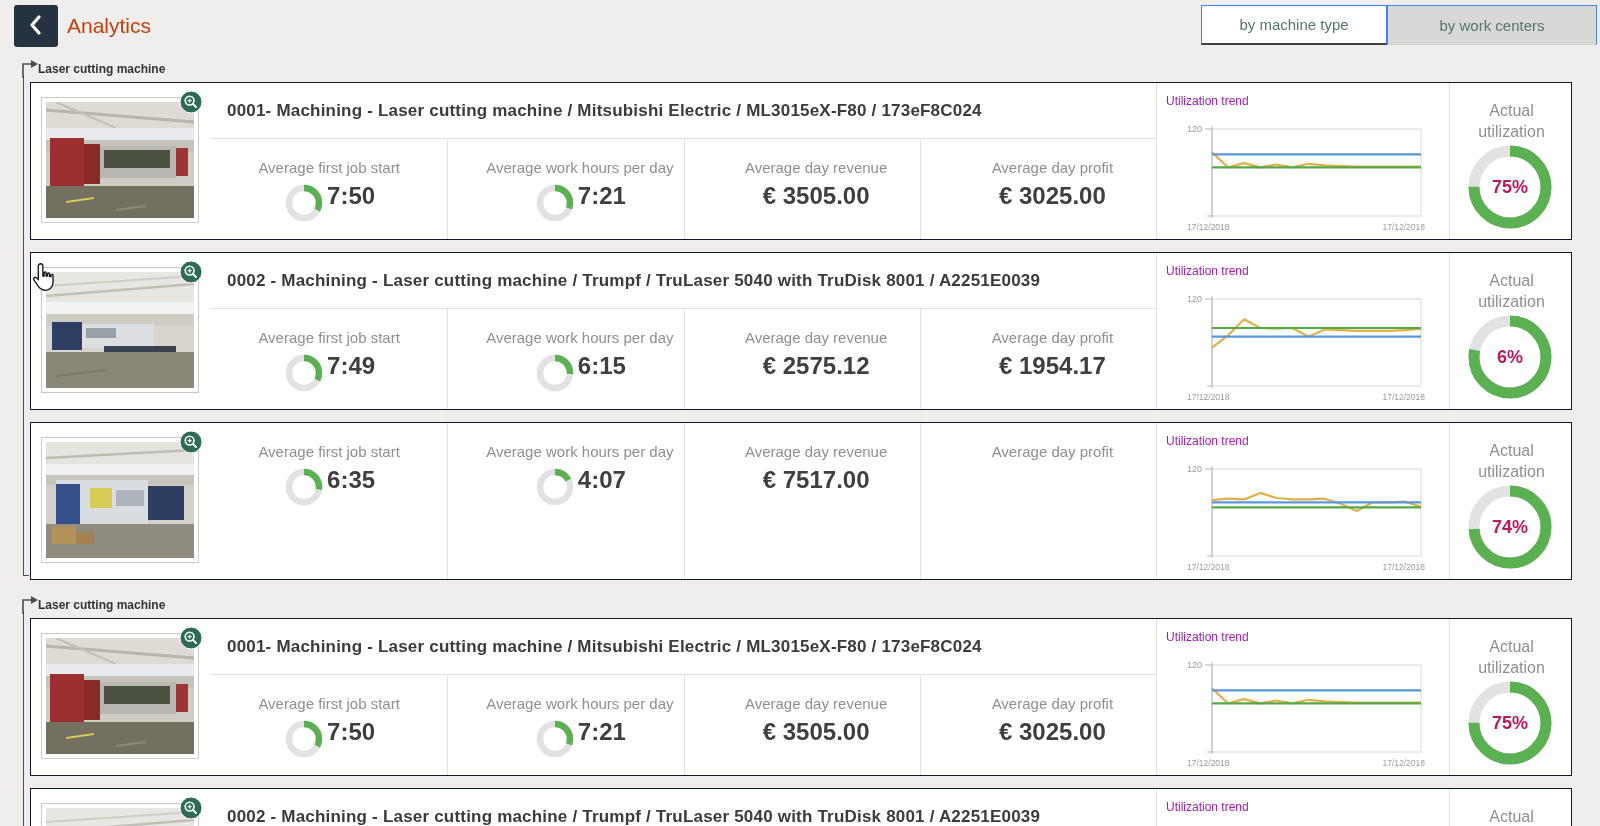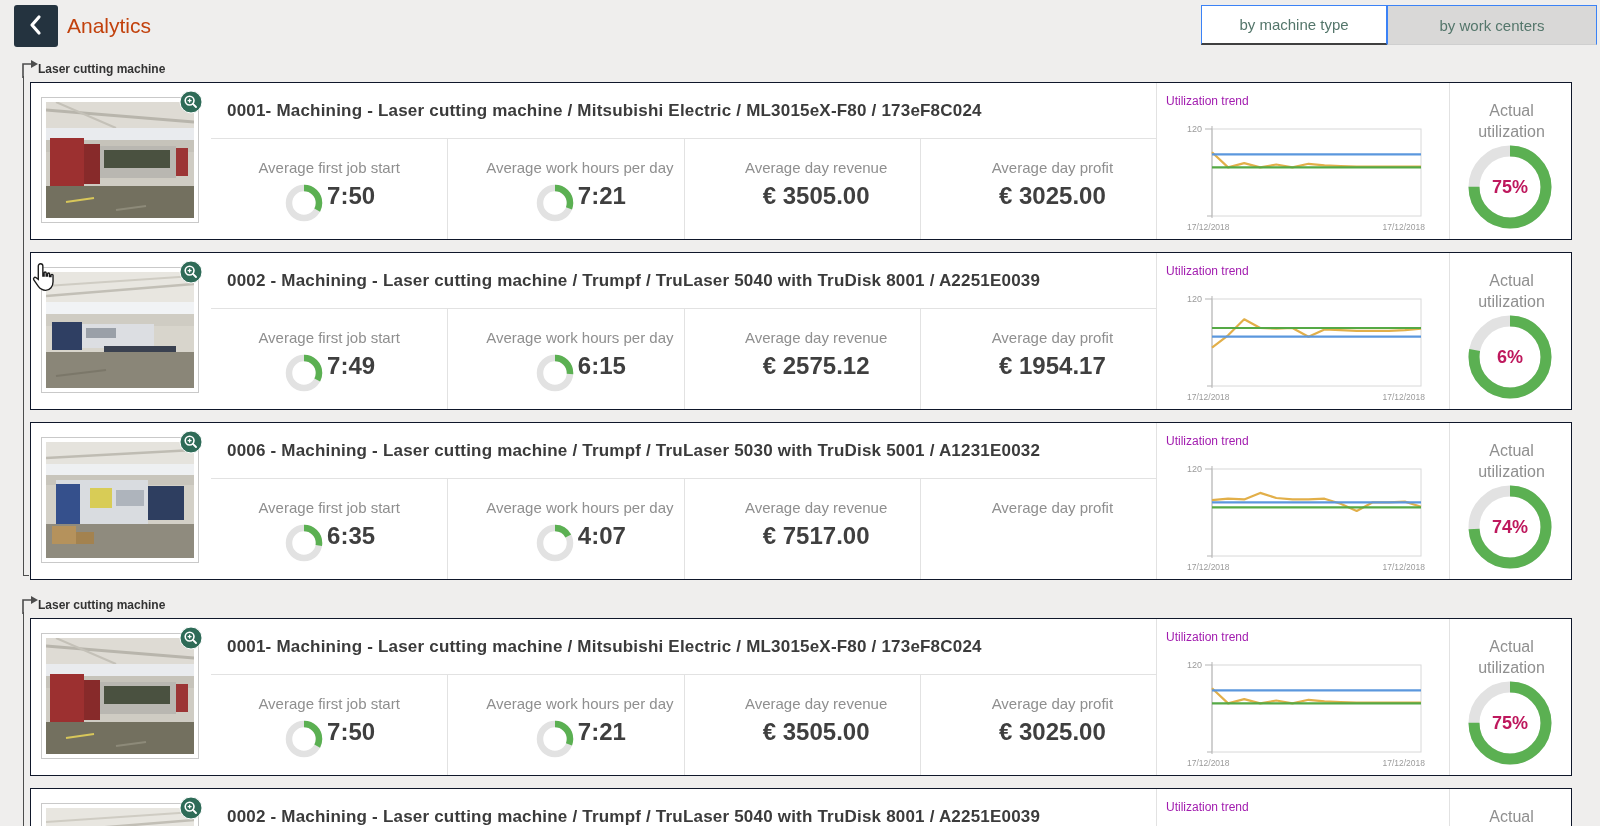--- a/index.html
+++ b/index.html
@@ -329,23 +329,20 @@
                 <circle cx="12" cy="12" r="11" fill="#2e6b57" stroke="#ffffff" stroke-width="1"></circle>
                 <circle cx="10.6" cy="10.6" r="4.4" fill="none" stroke="#ffffff" stroke-width="1.6"></circle>
                 <line x1="10.6" y1="8.6" x2="10.6" y2="12.6" stroke="#ffffff" stroke-width="1.3"></line>
                 <line x1="8.6" y1="10.6" x2="12.6" y2="10.6" stroke="#ffffff" stroke-width="1.3"></line>
                 <line x1="13.9" y1="13.9" x2="17" y2="17" stroke="#ffffff" stroke-width="1.9" stroke-linecap="round"></line>
               </svg>
             </div>
           </div>
         </div>
         <div class="main-cell">
-          <div class="title-row">
-            <span class="card-title">0006 - Machining - Laser cutting machine / Trumpf / TruLaser 5030 with TruDisk 5001 / A1231E0032</span>
-          </div>
           <div class="metrics-row">
             <div class="metric">
               <div class="metric-label">Average first job start</div>
               <div class="value-row">
                 <span><svg width="42" height="42" viewBox="0 0 42 42">
                     <circle cx="21" cy="21" r="15" fill="none" stroke="#e2e2e2" stroke-width="6.5"></circle>
                     <circle cx="21" cy="21" r="15" fill="none" stroke="#5bb052" stroke-width="6.5" stroke-dasharray="25.9 94.2" transform="rotate(-90 21 21)"></circle>
                   </svg></span>
                 <span class="metric-value">6:35</span>
               </div>

